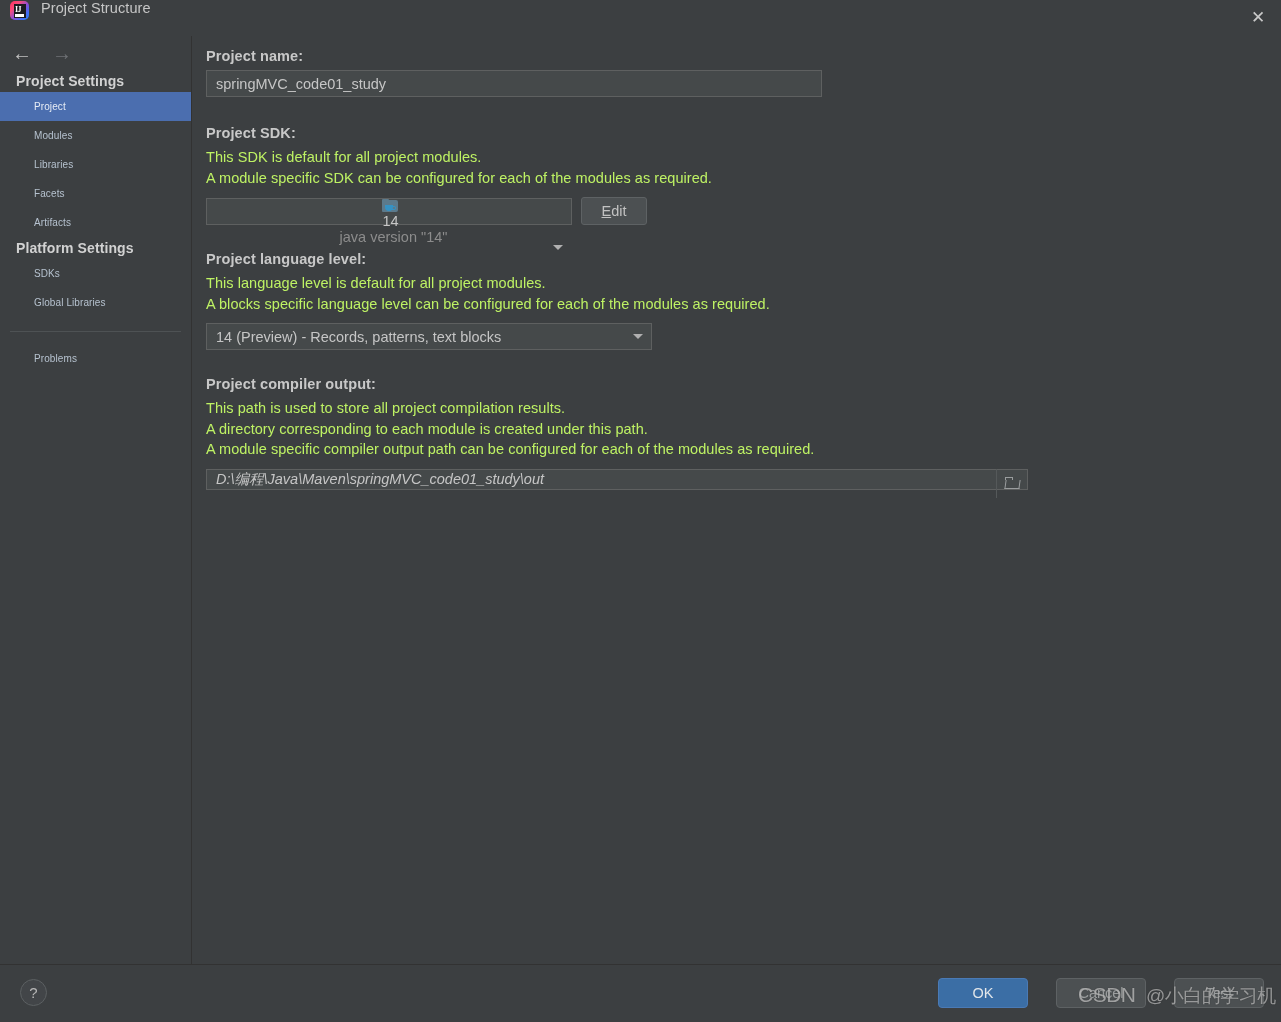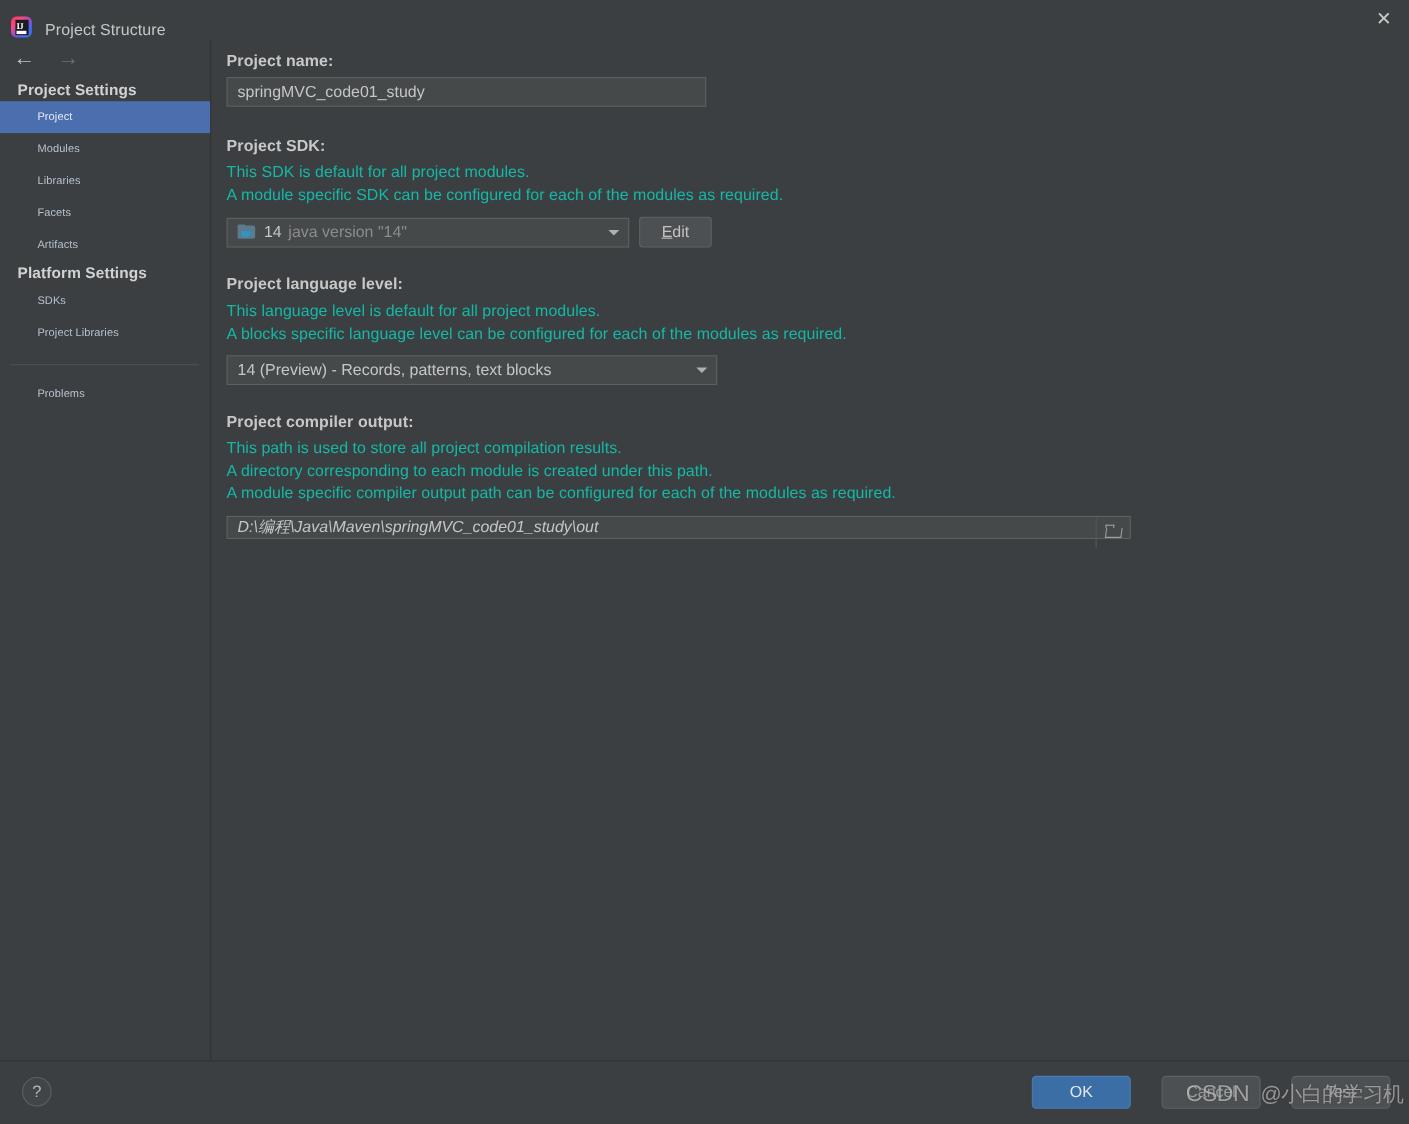--- a/index.html
+++ b/index.html
@@ -15,21 +15,21 @@
     width: 1281px; height: 1022px;
     background: #3c3f41;
     color: #bbbbbb;
   }
 
   
   .titlebar {
     position: absolute; left: 0; top: 0;
     width: 1281px; height: 36px;
     background: #3c3f41;
-    display: flex; align-items: flex-end;
+    display: flex; align-items: flex-start;
   }
   .title-icon {
     width: 22px; height: 22px;
     margin-left: 9px; margin-right: 10px;
     position: relative; flex: 0 0 auto;
   }
   .title-icon .sq1 {
     position: absolute; left: 1px; top: 1px; width: 19px; height: 19px;
     border-radius: 5px;
     background:
@@ -105,35 +105,35 @@
     position: absolute; left: 193px; top: 36px;
     width: 1088px; height: 928px;
     background: #3c3f41;
     padding: 12px 0 0 13px;
   }
   .lbl-bold {
     font-size: 14.5px; font-weight: bold; color: #c8c8c8;
     letter-spacing: .1px; margin-bottom: 6px;
   }
   .desc {
-    font-size: 14.5px; color: #14b8a6; line-height: 20.5px;
+    font-size: 14.5px; color: #bef264; line-height: 20.5px;
     letter-spacing: .05px;
   }
 
   .txtfield {
     height: 27px;
     background: #45494a;
     border: 1px solid #5e6060;
     color: #c6c6c6;
     font-size: 14.5px;
     display: flex; align-items: center;
     padding: 0 9px;
     cursor: text;
   }
-  #project-name-field { width: 436px; margin-bottom: 28px; }
+  #project-name-field { width: 616px; margin-bottom: 28px; }
 
   .combo {
     height: 27px;
     background: #45494a;
     border: 1px solid #5e6060;
     display: flex; align-items: center;
     padding: 0 0 0 9px;
     cursor: pointer;
     color: #c6c6c6; font-size: 14.5px;
   }
@@ -142,21 +142,21 @@
     display: flex; align-items: center; justify-content: center;
   }
   .caret {
     width: 0; height: 0;
     border-left: 5px solid transparent;
     border-right: 5px solid transparent;
     border-top: 5px solid #b0b0b0;
   }
 
   .row { display: flex; align-items: center; gap: 9px; margin-top: 9px; }
-  #sdk-combo { width: 366px; }
+  #sdk-combo { width: 366px; flex-direction: column; }
   #lang-combo { width: 446px; margin-top: 9px; }
 
   .sdk-icon {
     position: relative; width: 17px; height: 14px;
     margin-right: 7px; flex: 0 0 auto;
   }
   .sdk-icon .f-back {
     position: absolute; left: 0; top: 1px; width: 16px; height: 12px;
     background: #5c7a8c; border-radius: 1px 2px 2px 1px;
   }
@@ -288,21 +288,21 @@
 
     <div class="sb-group">Project Settings</div>
     <div class="sb-item selected">Project</div>
     <div class="sb-item">Modules</div>
     <div class="sb-item">Libraries</div>
     <div class="sb-item">Facets</div>
     <div class="sb-item">Artifacts</div>
 
     <div class="sb-group">Platform Settings</div>
     <div class="sb-item">SDKs</div>
-    <div class="sb-item">Project Libraries</div>
+    <div class="sb-item">Global Libraries</div>
 
     <div class="sb-divider"></div>
     <div class="sb-item">Problems</div>
   </div>
 
   <div class="main">
 
     <div class="lbl-bold">Project name:</div>
     <div class="txtfield" id="project-name-field">springMVC_code01_study</div>
 

